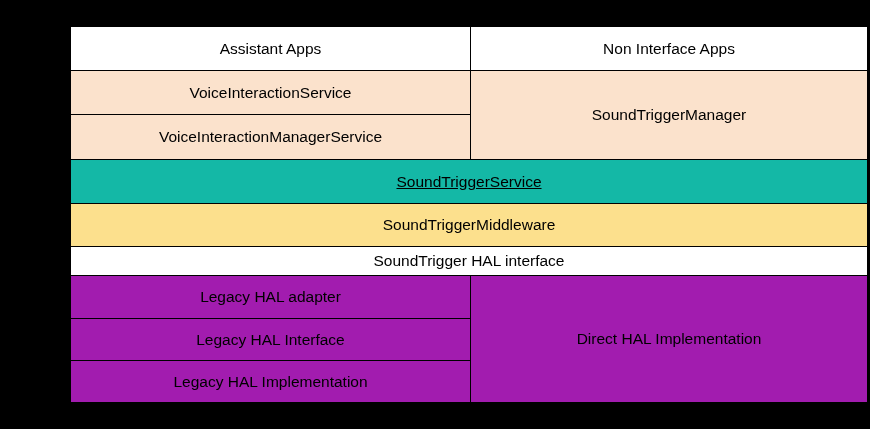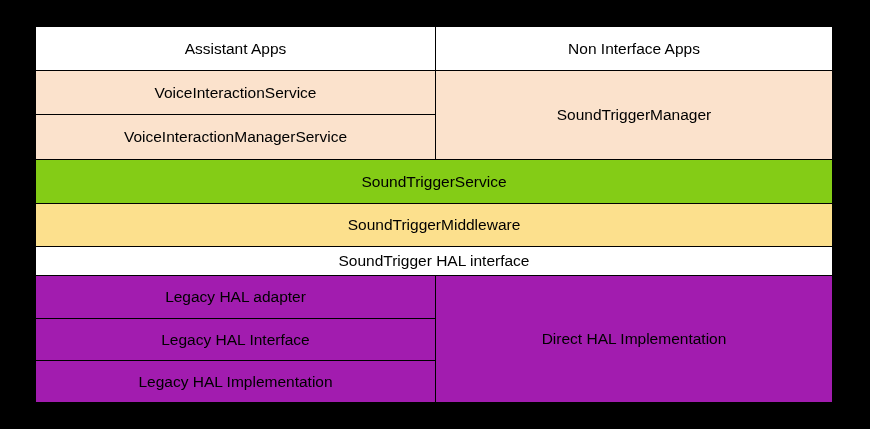--- a/index.html
+++ b/index.html
@@ -14,21 +14,21 @@
     font-family: "Liberation Sans", sans-serif;
   }
   #stage {
     position: relative;
     width: 870px;
     height: 429px;
     background: #000000;
   }
   .arch-table {
     position: absolute;
-    left: 35px;
+    left: 70px;
     top: 26px;
     width: 797px;
     height: 377px;
     box-sizing: border-box;
     border-collapse: collapse;
     table-layout: fixed;
   }
   .arch-table td {
     border: 1px solid #000000;
     text-align: center;
@@ -36,21 +36,21 @@
     font-size: 15.5px;
     color: #000000;
     font-family: "Liberation Sans", sans-serif;
     font-weight: 400;
     padding: 0;
     line-height: 1.25;
     white-space: nowrap;
   }
   .cell-white { background: #ffffff; }
   .cell-peach { background: #fbe2cc; }
-  .cell-blue  { background: #84cc16; }
+  .cell-blue  { background: #14b8a6; text-decoration: underline; }
   .cell-yellow{ background: #fce08d; }
   .cell-green { background: #a21caf; }
 
   .r-head   { height: 42px; }
   .r-vis    { height: 43px; margin-left: 28px; }
   .r-vims   { height: 43px; padding-left: 6px; }
   .r-sts    { height: 42px; }
   .r-stm    { height: 42px; }
   .r-hal    { height: 28px; border-radius: 9px; }
   .r-leg1   { height: 41px; }

